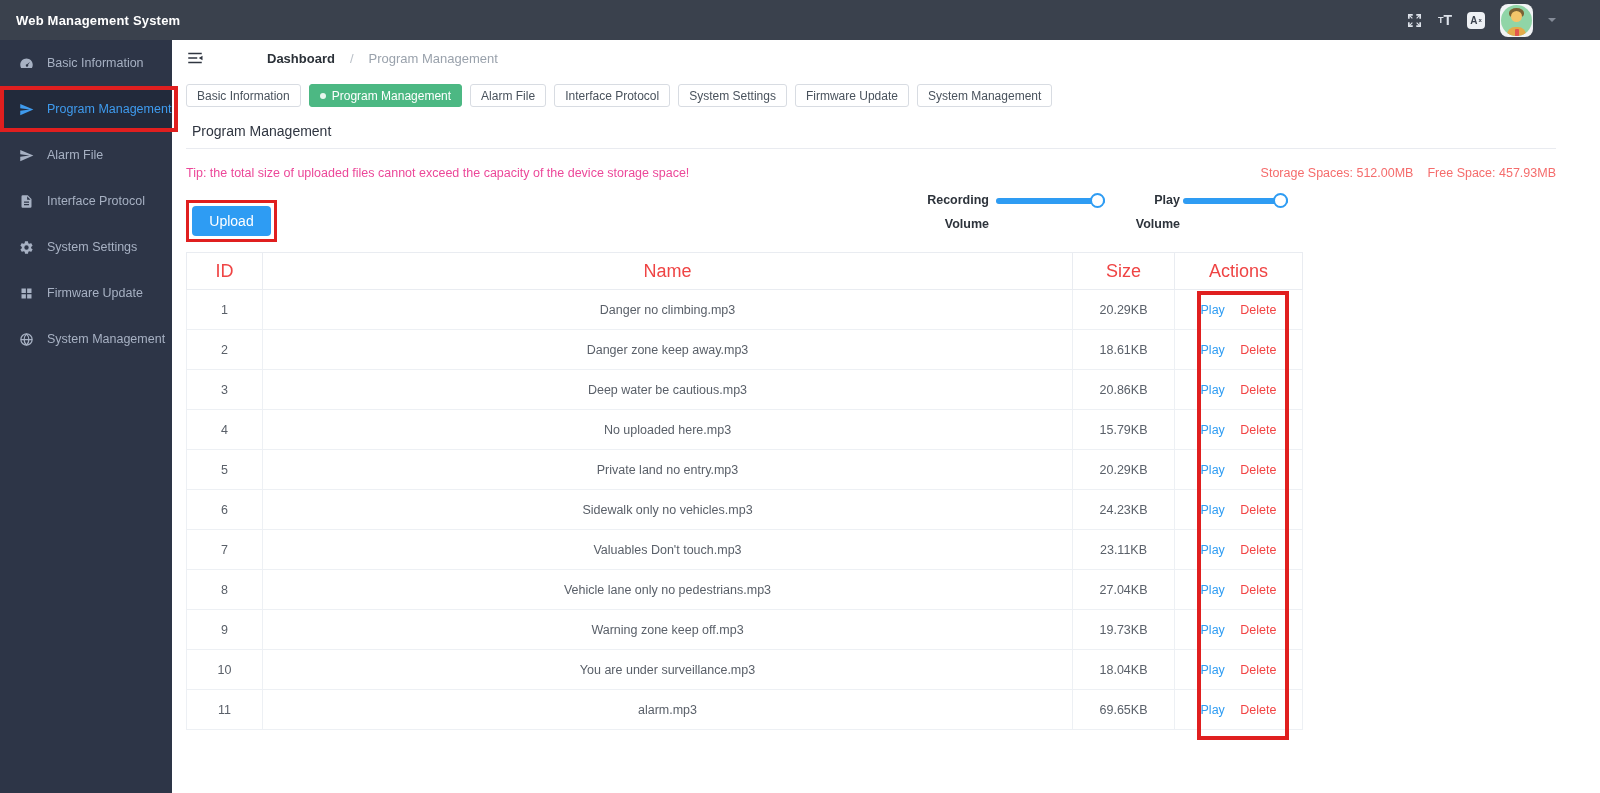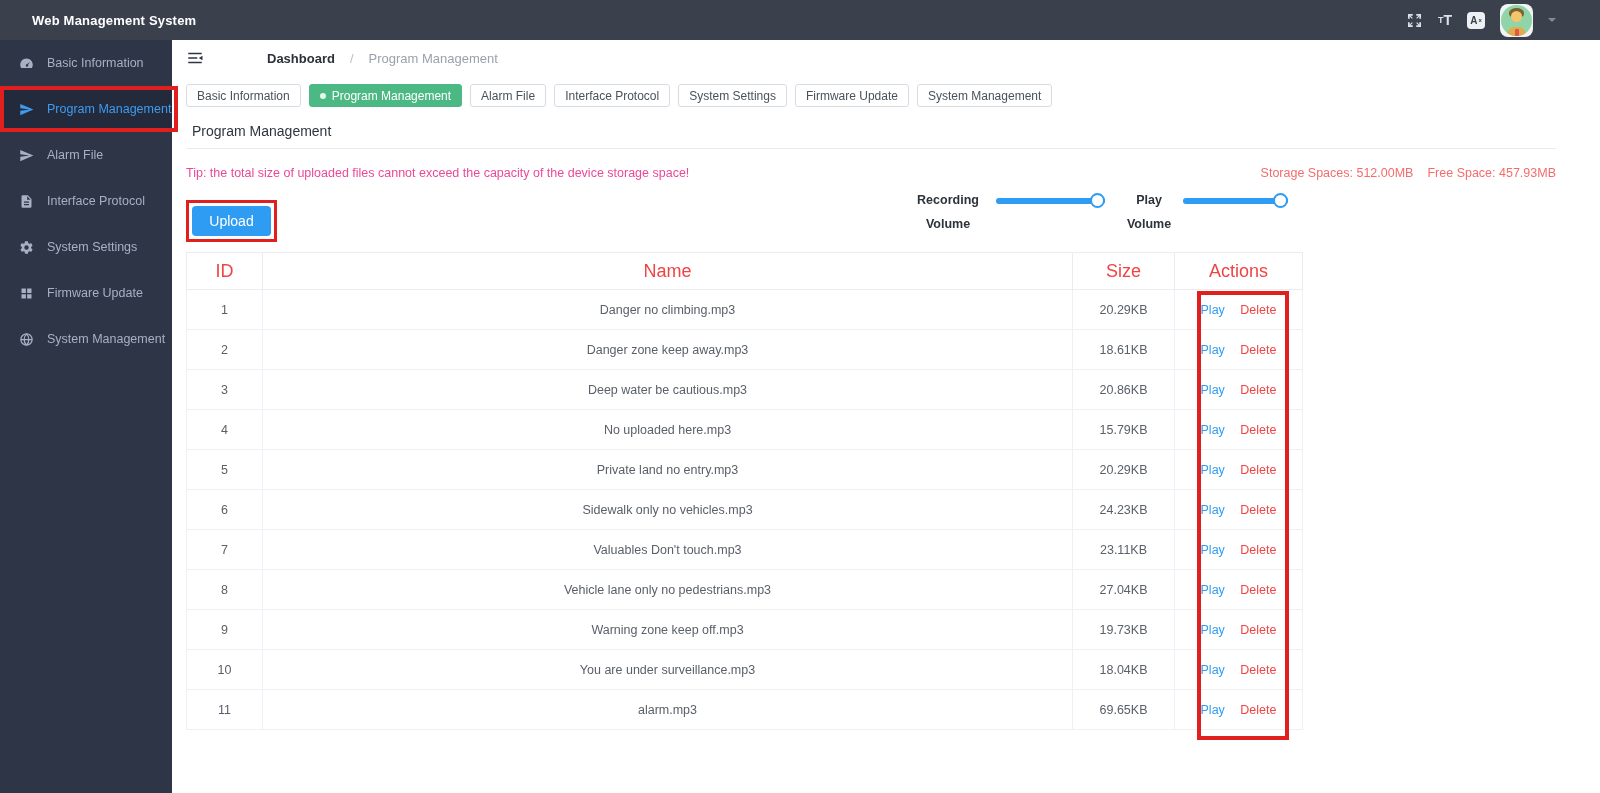--- a/index.html
+++ b/index.html
@@ -1,21 +1,21 @@
 <!DOCTYPE html>
 <html style="--accent: #2e9cf3; --green: #4cb883; --annot: #e01f1f; --danger: #f24444; --storage: #f56c6c; --sideblue: #3f9bee;"><head>
 <meta charset="utf-8">
 <style>
   * { box-sizing: border-box; margin: 0; padding: 0; }
   body { font-family: "Liberation Sans", "DejaVu Sans", sans-serif; background:#fff; }
   #app { position:relative; width:1600px; height:793px; overflow:hidden; background:#fff; }
 
   
   .topbar { position:absolute; top:0; left:0; right:0; height:40px; background:#3a414d; display:flex; align-items:center; z-index:5; }
-  .app-title { margin-left:32px; color:#ffffff; font-size:13px; font-weight:bold; letter-spacing:.2px; }
+  .app-title { margin-left:16px; color:#ffffff; font-size:13px; font-weight:bold; letter-spacing:.2px; }
   .topbar-right { margin-left:auto; display:flex; align-items:center; gap:15px; padding-right:44px; color:#dde2ea; }
   .tb-icon { display:inline-flex; align-items:center; justify-content:center; cursor:pointer; color:#dde2ea; }
   .tb-icon svg { display:block; }
   .fs-icon { font-weight:bold; line-height:1; }
   .fs-icon .fs-s { font-size:9px; }
   .fs-icon .fs-b { font-size:14px; }
   .translate-icon { width:18px; height:17px; background:#edf0f4; color:#3a414d; border-radius:4px;
     font-size:10px; font-weight:bold; display:inline-flex; align-items:center; justify-content:center; }
   .translate-icon sup { font-size:6px; margin-left:1px; }
   .avatar { width:33px; height:33px; border-radius:8px; background:#f1f3f5; position:relative; overflow:hidden; cursor:pointer; }
@@ -51,21 +51,21 @@
   .tab .dot { display:none; width:6px; height:6px; border-radius:50%; background:#e8f7ee; }
   .tab.active { background:var(--green,#4cb883); border-color:var(--green,#4cb883); color:#fff; }
   .tab.active .dot { display:inline-block; }
 
   .page-title { position:absolute; top:83px; left:20px; font-size:14px; color:#2f3540; }
   .divider { position:absolute; top:108px; left:14px; right:44px; height:1px; background:#e9ebf0; }
 
   .tip { position:absolute; top:126px; left:14px; font-size:12.5px; color:#ec4899; }
   .storage-info { position:absolute; top:126px; right:44px; font-size:12.5px; color:var(--storage,#f56c6c); display:flex; gap:14px; }
 
-  .vol-label { position:absolute; text-align:center; font-size:12.5px; font-weight:bold; color:#2d333b; line-height:1.9; }
+  .vol-label { position:absolute; text-align:right; font-size:12.5px; font-weight:bold; color:#2d333b; line-height:1.9; }
   #rec-label { top:149px; left:735px; width:82px; }
   #play-label { top:149px; left:946px; width:62px; }
   .slider { position:absolute; height:16px; cursor:pointer; }
   #rec-slider { top:153px; left:824px; width:109px; }
   #play-slider { top:153px; left:1011px; width:105px; }
   .slider .track { position:absolute; top:5px; left:0; width:100%; height:6px; border-radius:3px; background:#e4e7ed; }
   .slider .fill { position:absolute; top:5px; left:0; height:6px; border-radius:3px; background:var(--accent,#2e9cf3); }
   .slider .handle { position:absolute; top:0; width:15px; height:15px; background:#fff;
     border:2px solid var(--accent,#2e9cf3); border-radius:50%; cursor:grab; }
 

